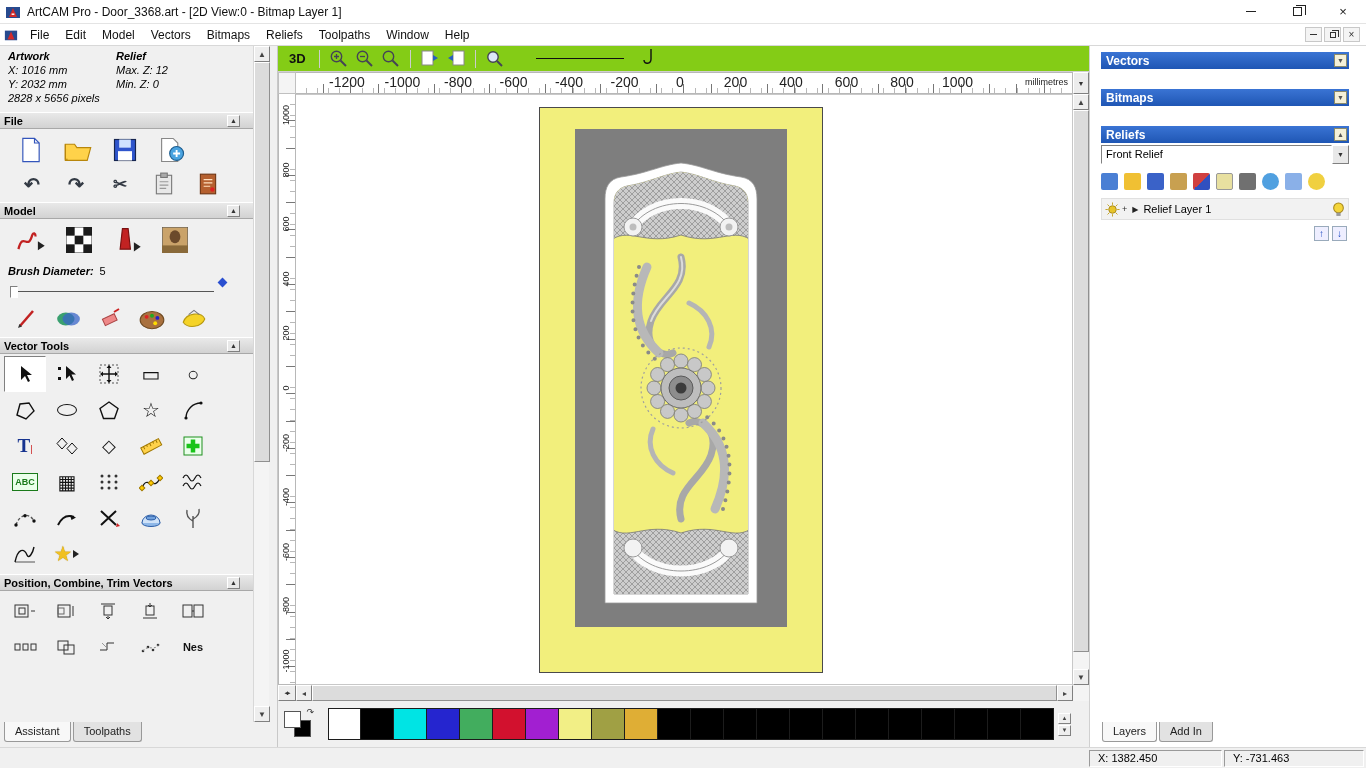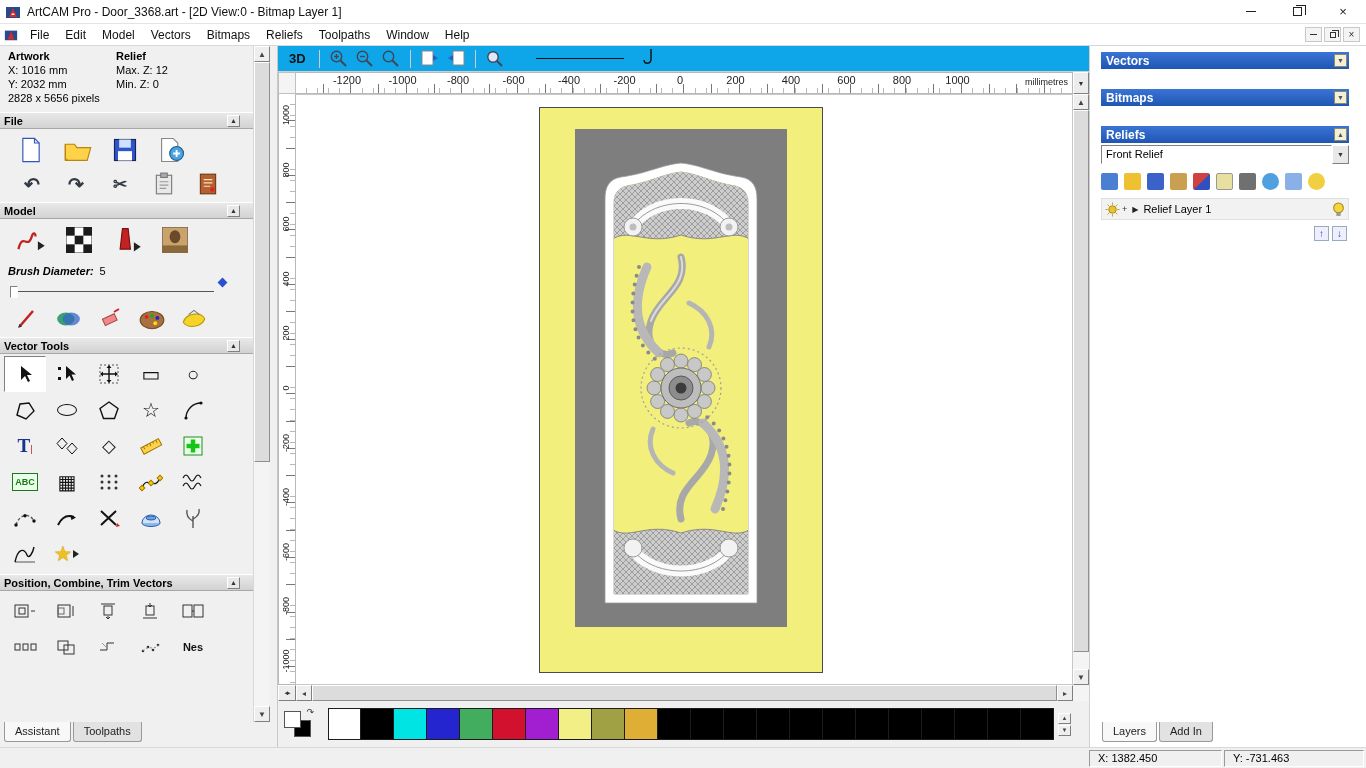--- a/index.html
+++ b/index.html
@@ -32,21 +32,21 @@
   .lp-content { position:absolute; left:0; top:0; width:254px; height:676px; overflow:hidden; }
   .center { position:absolute; left:278px; top:0; width:811px; height:701px; background:#f0f0f0; }
   .rightpanel { position:absolute; left:1089px; top:0; width:277px; height:701px; background:#ffffff; border-left:1px solid #d0d0d0; }
   .sunken { border:1px solid; border-color:#808080 #ffffff #ffffff #808080; background:#ffffff; }
 
   
   .secthdr { height:17px; background:linear-gradient(#e9e9e9,#d2d2d2); border-top:1px solid #fff; border-bottom:1px solid #a8a8a8; display:flex; align-items:center; padding:0 4px; font-weight:bold; font-size:11px; position:relative; }
   .hdrbtn { position:absolute; right:14px; top:2px; width:13px; height:12px; font-size:7px; line-height:10px; text-align:center; color:#333; border:1px solid; border-color:#fff #808080 #808080 #fff; background:#e8e8e8; }
   .pi-grid { display:flex; padding:4px 8px 6px 8px; font-size:11px; }
   .pi-col1 { width:108px; }
-  .pi-col1 div, .pi-col2 div { margin-bottom:2px; }
+  .pi-col1 div, .pi-col2 div { margin-bottom:2px;font-style:italic; }
   .pi-colhdr { font-weight:bold; }
   .iconrow { display:flex; align-items:center; padding:5px 6px; gap:10px; }
   .ic { display:inline-flex; align-items:center; justify-content:center; }
   .ic32 { width:34px; height:32px; }
   .ic26 { width:28px; height:26px; }
   .glyph { font-size:19px; color:#333a44; font-weight:bold; }
   .vt-grid { display:flex; flex-wrap:wrap; padding:2px 4px; width:230px; }
   .vt { width:42px; height:36px; display:flex; align-items:center; justify-content:center; }
   .vt-pressed { border:1px solid; border-color:#808080 #ffffff #ffffff #808080; background:#ffffff; }
   .vglyph { font-size:20px; color:#111; line-height:1; }
@@ -65,36 +65,36 @@
   .sbbtn { width:16px; height:16px; display:flex; align-items:center; justify-content:center; font-size:8px; color:#444; border:1px solid; border-color:#fff #808080 #808080 #fff; background:#eeeeee; }
   .lp-sb .sbdown { position:absolute; bottom:0; }
   .sbthumb { position:absolute; left:0; top:16px; width:16px; height:400px; background:#dcdcdc; border:1px solid; border-color:#fff #909090 #909090 #fff; }
 
   
   .tabstrip { position:absolute; bottom:0; left:0; height:25px; display:flex; align-items:flex-start; padding-left:4px; gap:2px; }
   .tab { padding:3px 10px 4px 10px; font-size:11px; background:#e2e2e2; border:1px solid #999; border-top:none; border-radius:0 0 3px 3px; color:#222; }
   .tab.active { background:#f8f8f8; font-weight:normal; }
 
   
-  .ctoolbar { position:absolute; left:0; top:0; width:811px; height:26px; background:#0ea5e9; border-bottom:1px solid #d0d0d0; display:flex; align-items:center; padding-left:6px; gap:4px; }
+  .ctoolbar { position:absolute; left:0; top:0; width:811px; height:26px; background:#84cc16; border-bottom:1px solid #d0d0d0; display:flex; align-items:center; padding-left:6px; gap:4px; }
   .tbtn3d { font-weight:bold; font-size:13px; padding:2px 5px; color:#111; }
   .tsep { width:1px; height:18px; background:#cccccc; margin:0 4px; }
   .tbico { width:22px; height:22px; display:flex; align-items:center; justify-content:center; }
   .strokeline { width:88px; height:1px; background:#111; margin-left:26px; }
   .jglyph { margin-left:14px; }
 
   
   .rulerrow { position:absolute; left:0; top:26px; width:811px; height:22px; display:flex; }
   .rcorner { width:18px; height:22px; background:#f4f4f4; border:1px solid #c0c0c0; }
   .hruler { position:relative; flex:1; height:22px; background:#ffffff; border:1px solid #b8b8b8; border-left:none; overflow:hidden;
     background-image:
       repeating-linear-gradient(90deg, transparent 0px, transparent 26.75px, #777 26.75px, #777 27.75px),
       repeating-linear-gradient(90deg, transparent 0px, transparent 10.1px, #b8b8b8 10.1px, #b8b8b8 11.1px);
     background-size:100% 9px, 100% 5px; background-position:left bottom, left bottom; background-repeat:repeat-x; }
-  .hruler .rlabel { position:absolute; top:1px; transform:translateX(-50%); font-size:11px; color:#222; }
+  .hruler .rlabel { position:absolute; top:1px; transform:translateX(-50%); font-size:14px; color:#222; }
   .hruler .runit { position:absolute; right:4px; top:4px; font-size:9px; color:#222; }
   .unitbtn { width:16px; height:22px; font-size:7px; display:flex; align-items:center; justify-content:center; color:#333; border:1px solid; border-color:#fff #808080 #808080 #fff; background:#ececec; }
 
   .canvasrow { position:absolute; left:0; top:48px; width:811px; height:591px; display:flex; }
   .vruler { position:relative; width:18px; height:591px; background:#ffffff; border:1px solid #b8b8b8; border-top:none; overflow:hidden;
     background-image:
       repeating-linear-gradient(180deg, transparent 0px, transparent 26.3px, #777 26.3px, #777 27.3px),
       repeating-linear-gradient(180deg, transparent 0px, transparent 10.0px, #b8b8b8 10.0px, #b8b8b8 10.9px);
     background-size:9px 100%, 5px 100%; background-position:right top, right top; background-repeat:repeat-y; }
   .vruler .rlabel { position:absolute; left:7px; font-size:9px; color:#222; white-space:nowrap; transform:translate(-50%,-50%) rotate(-90deg); }

